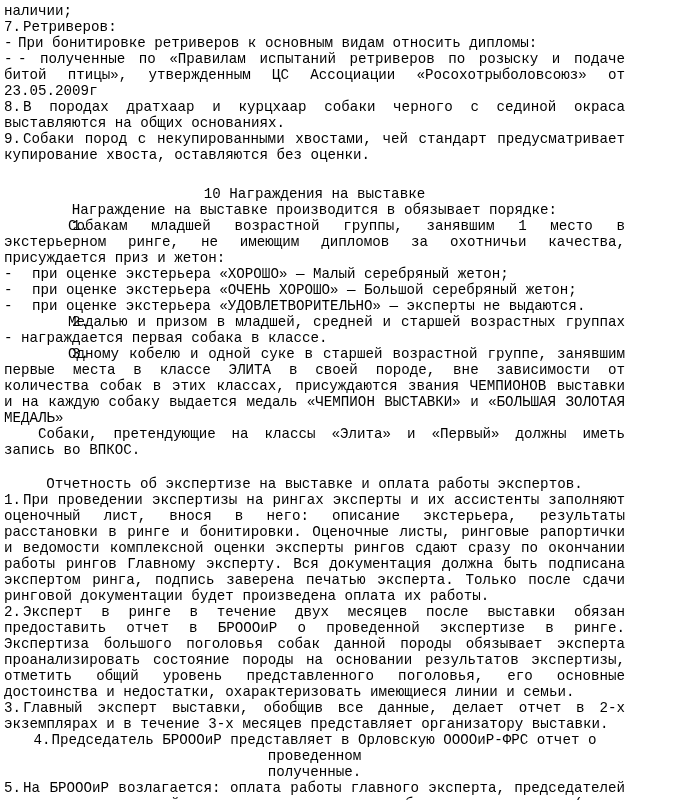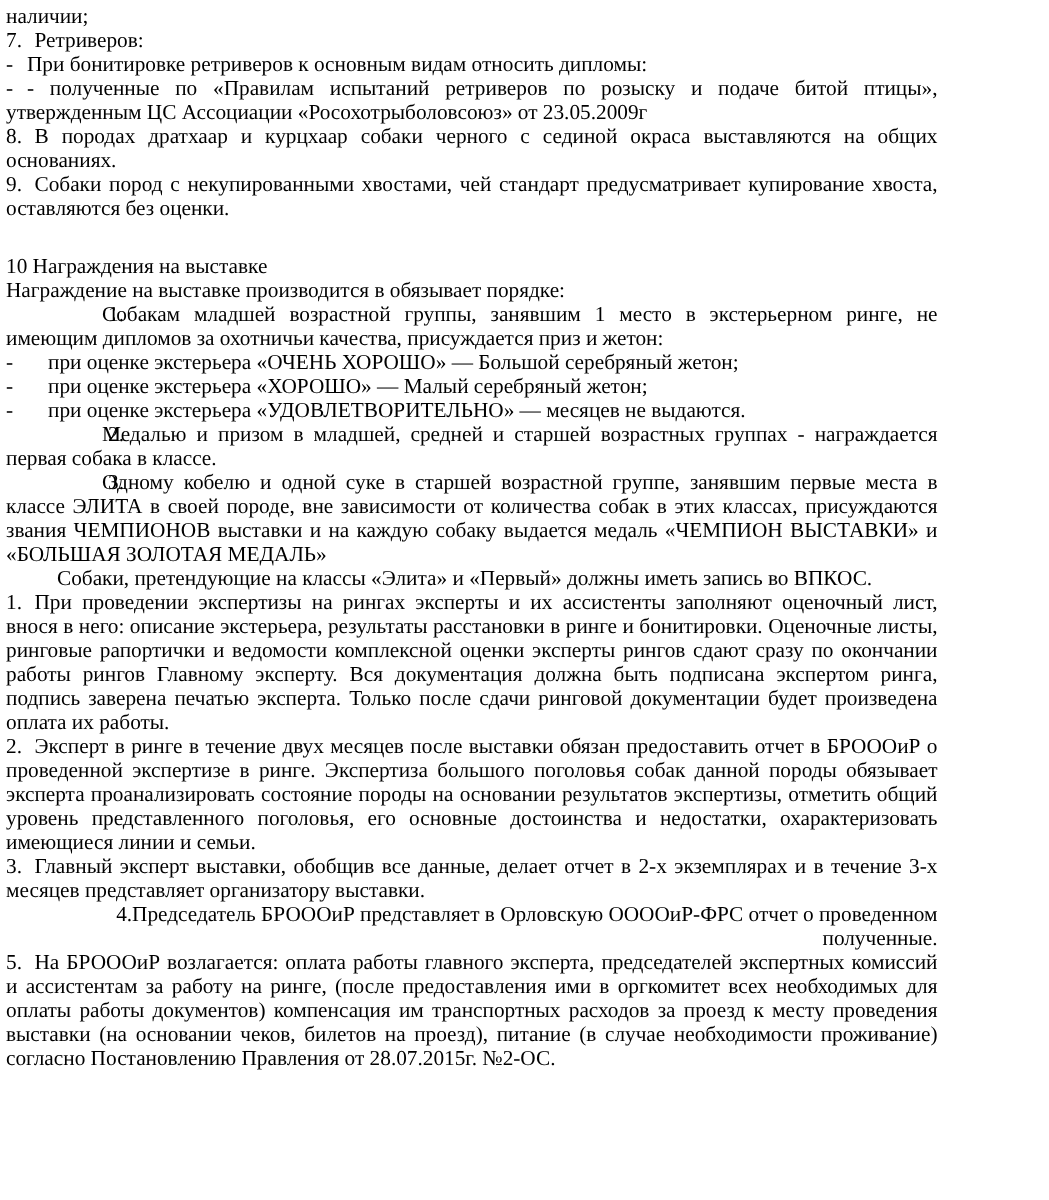--- a/index.html
+++ b/index.html
@@ -11,27 +11,28 @@
     font-family: "Liberation Serif", "DejaVu Serif", serif;
     color: #000000;
   }
   .doc {
     box-sizing: border-box;
     width: 646px;
     height: 800px;
     padding: 3px 21px 0 4px;
     font-size: 14.2px;
     line-height: 16px;
+    font-family: Liberation Mono, monospace;
   }
   .p {
     margin: 0;
     text-align: justify;
   }
-  .p.left { text-align: right; }
-  .p.center { }
+  .p.left { text-align: center; }
+  .p.center { text-align: center; }
   .p.indent { text-indent: 34px; }
   .mk { display: inline-block; }
   .m14 { width: 14px; }
   .m19 { width: 19px; }
   .m28 { width: 28px; }
   .m30 { width: 30px; }
   .gap-awards { margin-top: 23px; }
   .gap-report { margin-top: 18px; }
 </style>
 </head>
@@ -51,32 +52,33 @@
 
   <p class="p"><span class="mk m19">8.</span><span>В породах дратхаар и курцхаар собаки черного с сединой окраса выставляются на общих основаниях.</span></p>
 
   <p class="p"><span class="mk m19">9.</span><span>Собаки пород с некупированными хвостами, чей стандарт предусматривает купирование хвоста, оставляются без оценки.</span></p>
 
   <p class="p center gap-awards"><span>10 Награждения на выставке</span></p>
   <p class="p center"><span>Награждение на выставке производится в обязывает порядке:</span></p>
 
   <p class="p indent"><span class="mk m30">1.</span><span>Собакам младшей возрастной группы, занявшим 1 место в экстерьерном ринге, не имеющим дипломов за охотничьи качества, присуждается приз и жетон:</span></p>
 
+  <p class="p"><span class="mk m28">-</span><span>при оценке экстерьера «ХОРОШО» — Малый серебряный жетон;</span></p>
+
   <p class="p"><span class="mk m28">-</span><span>при оценке экстерьера «ОЧЕНЬ ХОРОШО» — Большой серебряный жетон;</span></p>
 
-  <p class="p"><span class="mk m28">-</span><span>при оценке экстерьера «ХОРОШО» — Малый серебряный жетон;</span></p>
-
-  <p class="p"><span class="mk m28">-</span><span>при оценке экстерьера «УДОВЛЕТВОРИТЕЛЬНО» — месяцев не выдаются.</span></p>
+  <p class="p"><span class="mk m28">-</span><span>при оценке экстерьера «УДОВЛЕТВОРИТЕЛЬНО» — эксперты не выдаются.</span></p>
 
   <p class="p indent"><span class="mk m30">2.</span><span>Медалью и призом в младшей, средней и старшей возрастных группах - награждается первая собака в классе.</span></p>
 
   <p class="p indent"><span class="mk m30">3.</span><span>Одному кобелю и одной суке в старшей возрастной группе, занявшим первые места в классе ЭЛИТА в своей породе, вне зависимости от количества собак в этих классах, присуждаются звания ЧЕМПИОНОВ выставки и на каждую собаку выдается медаль «ЧЕМПИОН ВЫСТАВКИ» и «БОЛЬШАЯ ЗОЛОТАЯ МЕДАЛЬ»</span></p>
 
   <p class="p indent"><span>Собаки, претендующие на классы «Элита» и «Первый» должны иметь запись во ВПКОС.</span></p>
 
+  <p class="p center gap-report"><span>Отчетность об экспертизе на выставке и оплата работы экспертов.</span></p>
 
   <p class="p"><span class="mk m19">1.</span><span>При проведении экспертизы на рингах эксперты и их ассистенты заполняют оценочный лист, внося в него: описание экстерьера, результаты расстановки в ринге и бонитировки. Оценочные листы, ринговые рапортички и ведомости комплексной оценки эксперты рингов сдают сразу по окончании работы рингов Главному эксперту. Вся документация должна быть подписана экспертом ринга, подпись заверена печатью эксперта. Только после сдачи ринговой документации будет произведена оплата их работы.</span></p>
 
   <p class="p"><span class="mk m19">2.</span><span>Эксперт в ринге в течение двух месяцев после выставки обязан предоставить отчет в БРОООиР о проведенной экспертизе в ринге. Экспертиза большого поголовья собак данной породы обязывает эксперта проанализировать состояние породы на основании результатов экспертизы, отметить общий уровень представленного поголовья, его основные достоинства и недостатки, охарактеризовать имеющиеся линии и семьи.</span></p>
 
   <p class="p"><span class="mk m19">3.</span><span>Главный эксперт выставки, обобщив все данные, делает отчет в 2-х экземплярах и в течение 3-х месяцев представляет организатору выставки.</span></p>
 
   <p class="p left"><span class="mk m19">4.</span><span>Председатель БРОООиР представляет в Орловскую ООООиР-ФРС отчет о проведенном</span><br><span>полученные.</span></p>
 
   <p class="p"><span class="mk m19">5.</span><span>На БРОООиР возлагается: оплата работы главного эксперта, председателей экспертных комиссий и ассистентам за работу на ринге, (после предоставления ими в оргкомитет всех необходимых для оплаты работы документов) компенсация им транспортных расходов за проезд к месту проведения выставки (на основании чеков, билетов на проезд), питание (в случае необходимости проживание) согласно Постановлению Правления от 28.07.2015г. №2-ОС.</span></p>

